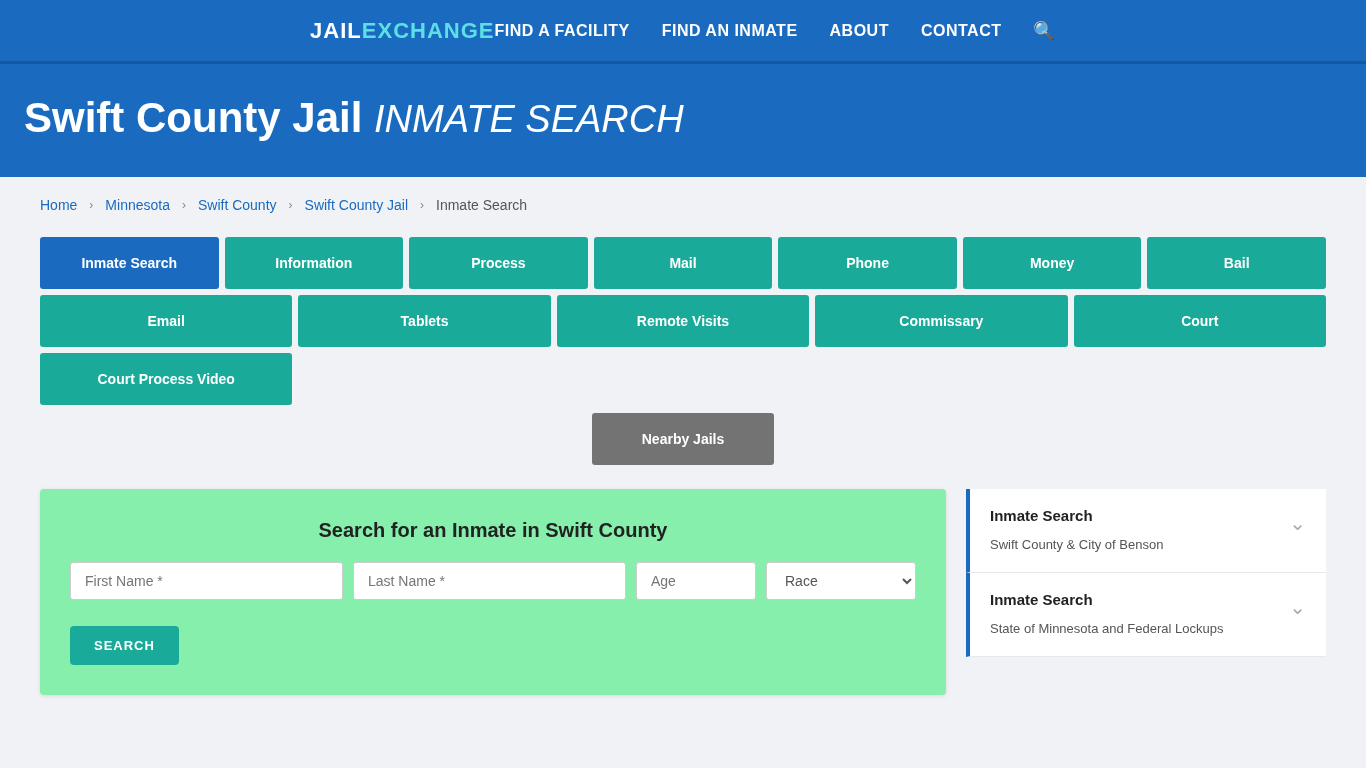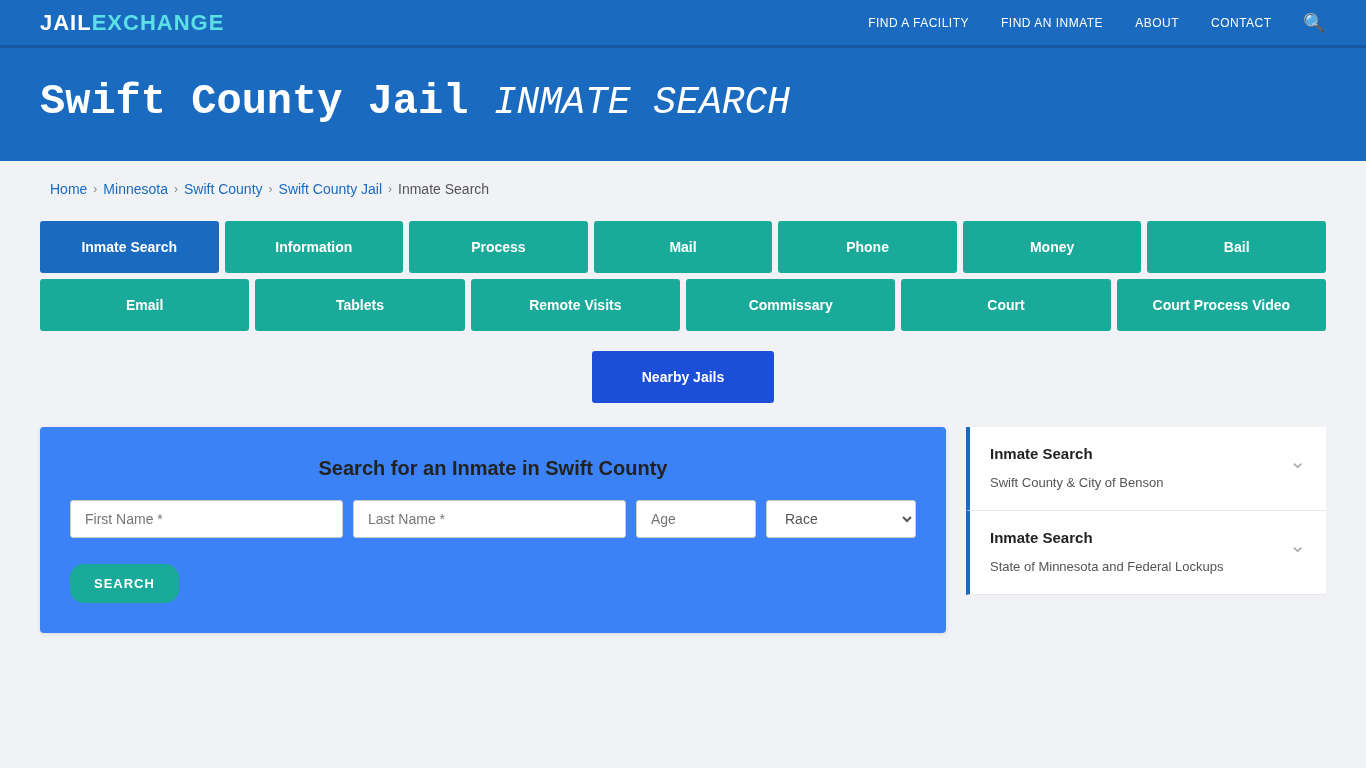--- a/index.html
+++ b/index.html
@@ -2,61 +2,60 @@
 <html><head>
   <meta charset="utf-8">
   <style>
     * { box-sizing: border-box; margin: 0; padding: 0; }
     body { font-family: 'Arial', sans-serif; background: #f0f2f5; color: #333; }
 
     
     .header {
       background: #1a6bbf;
       padding: 0 40px;
-      height: 48px;
+      height: 64px;
       display: flex;
       align-items: center;
-      justify-content: space-between;
+      justify-content: center;
       border-bottom: 3px solid #1558a0;
     }
     .logo {
       display: flex;
       align-items: center;
       font-size: 22px;
       font-weight: 900;
       color: white;
       letter-spacing: 1px;
       text-transform: uppercase;
     }
     .logo-jail { color: white; }
     .logo-exchange { color: #5ce0e6; }
     .nav {
       display: flex;
       align-items: center;
       gap: 32px;
     }
     .nav-item {
       color: white;
-      font-size: 12px;
-      font-weight: 400;
+      font-size: 16px;
+      font-weight: 700;
       letter-spacing: 0.5px;
       text-transform: uppercase;
       cursor: pointer;
     }
     .nav-search {
       color: white;
       font-size: 18px;
       cursor: pointer;
     }
 
     
     .hero {
       background: #1a6bbf;
-      padding: 30px 40px 35px;
-      font-family: Liberation Mono, monospace;
+      padding: 30px 24px 35px;
     }
     .hero-title {
       font-size: 42px;
       font-weight: 900;
       color: white;
     }
     .hero-title-italic {
       font-style: italic;
       font-weight: 400;
       font-size: 38px;
@@ -65,24 +64,23 @@
     
     .main-content {
       background: #f0f2f5;
       padding: 20px 40px 40px;
     }
 
     
     .breadcrumb {
       display: flex;
       align-items: center;
-      gap: 6px;
+      gap: 12px;
       margin-bottom: 24px;
       font-size: 14px;
-      margin-left: 10px;
     }
     .breadcrumb-item {
       color: #1a6bbf;
       cursor: pointer;
     }
     .breadcrumb-item.active {
       color: #555;
       cursor: default;
     }
     .breadcrumb-sep {
@@ -92,23 +90,23 @@
 
     
     .button-grid {
       display: grid;
       grid-template-columns: repeat(7, 1fr);
       gap: 6px;
       margin-bottom: 6px;
     }
     .button-grid-row2 {
       display: grid;
-      grid-template-columns: repeat(6, 1fr);
+      grid-template-columns: repeat(5, 1fr);
       gap: 6px;
-      margin-bottom: 20px;
+      margin-bottom: 8px;
     }
     .button-grid-row3 {
       display: flex;
       justify-content: center;
       gap: 6px;
       margin-bottom: 24px;
     }
 
     .tab-btn {
       background: #1aaa99;
@@ -119,42 +117,42 @@
       font-weight: 600;
       cursor: pointer;
       border-radius: 3px;
       text-align: center;
       transition: background 0.2s;
     }
     .tab-btn.active {
       background: #1a6bbf;
     }
     .tab-btn-nearby {
-      background: #1d4ed8;
+      background: #737373;
       color: white;
       border: none;
       padding: 18px 50px;
       font-size: 14px;
       font-weight: 600;
       cursor: pointer;
       border-radius: 3px;
       text-align: center;
       min-width: 160px;
     }
 
     
     .content-row {
       display: flex;
       gap: 20px;
       align-items: flex-start;
     }
 
     
     .search-form-card {
-      background: #3b82f6;
+      background: #86efac;
       border-radius: 4px;
       padding: 30px;
       flex: 1;
       box-shadow: 0 1px 4px rgba(0,0,0,0.1);
     }
     .search-form-title {
       font-size: 20px;
       font-weight: 700;
       text-align: center;
       margin-bottom: 20px;
@@ -189,21 +187,21 @@
     .search-btn {
       background: #1aaa99;
       color: white;
       border: none;
       padding: 12px 24px;
       font-size: 13px;
       font-weight: 700;
       letter-spacing: 1px;
       text-transform: uppercase;
       cursor: pointer;
-      border-radius: 14px;
+      border-radius: 4px;
     }
 
     
     .sidebar {
       width: 360px;
       flex-shrink: 0;
       display: flex;
       flex-direction: column;
       gap: 0;
     }

